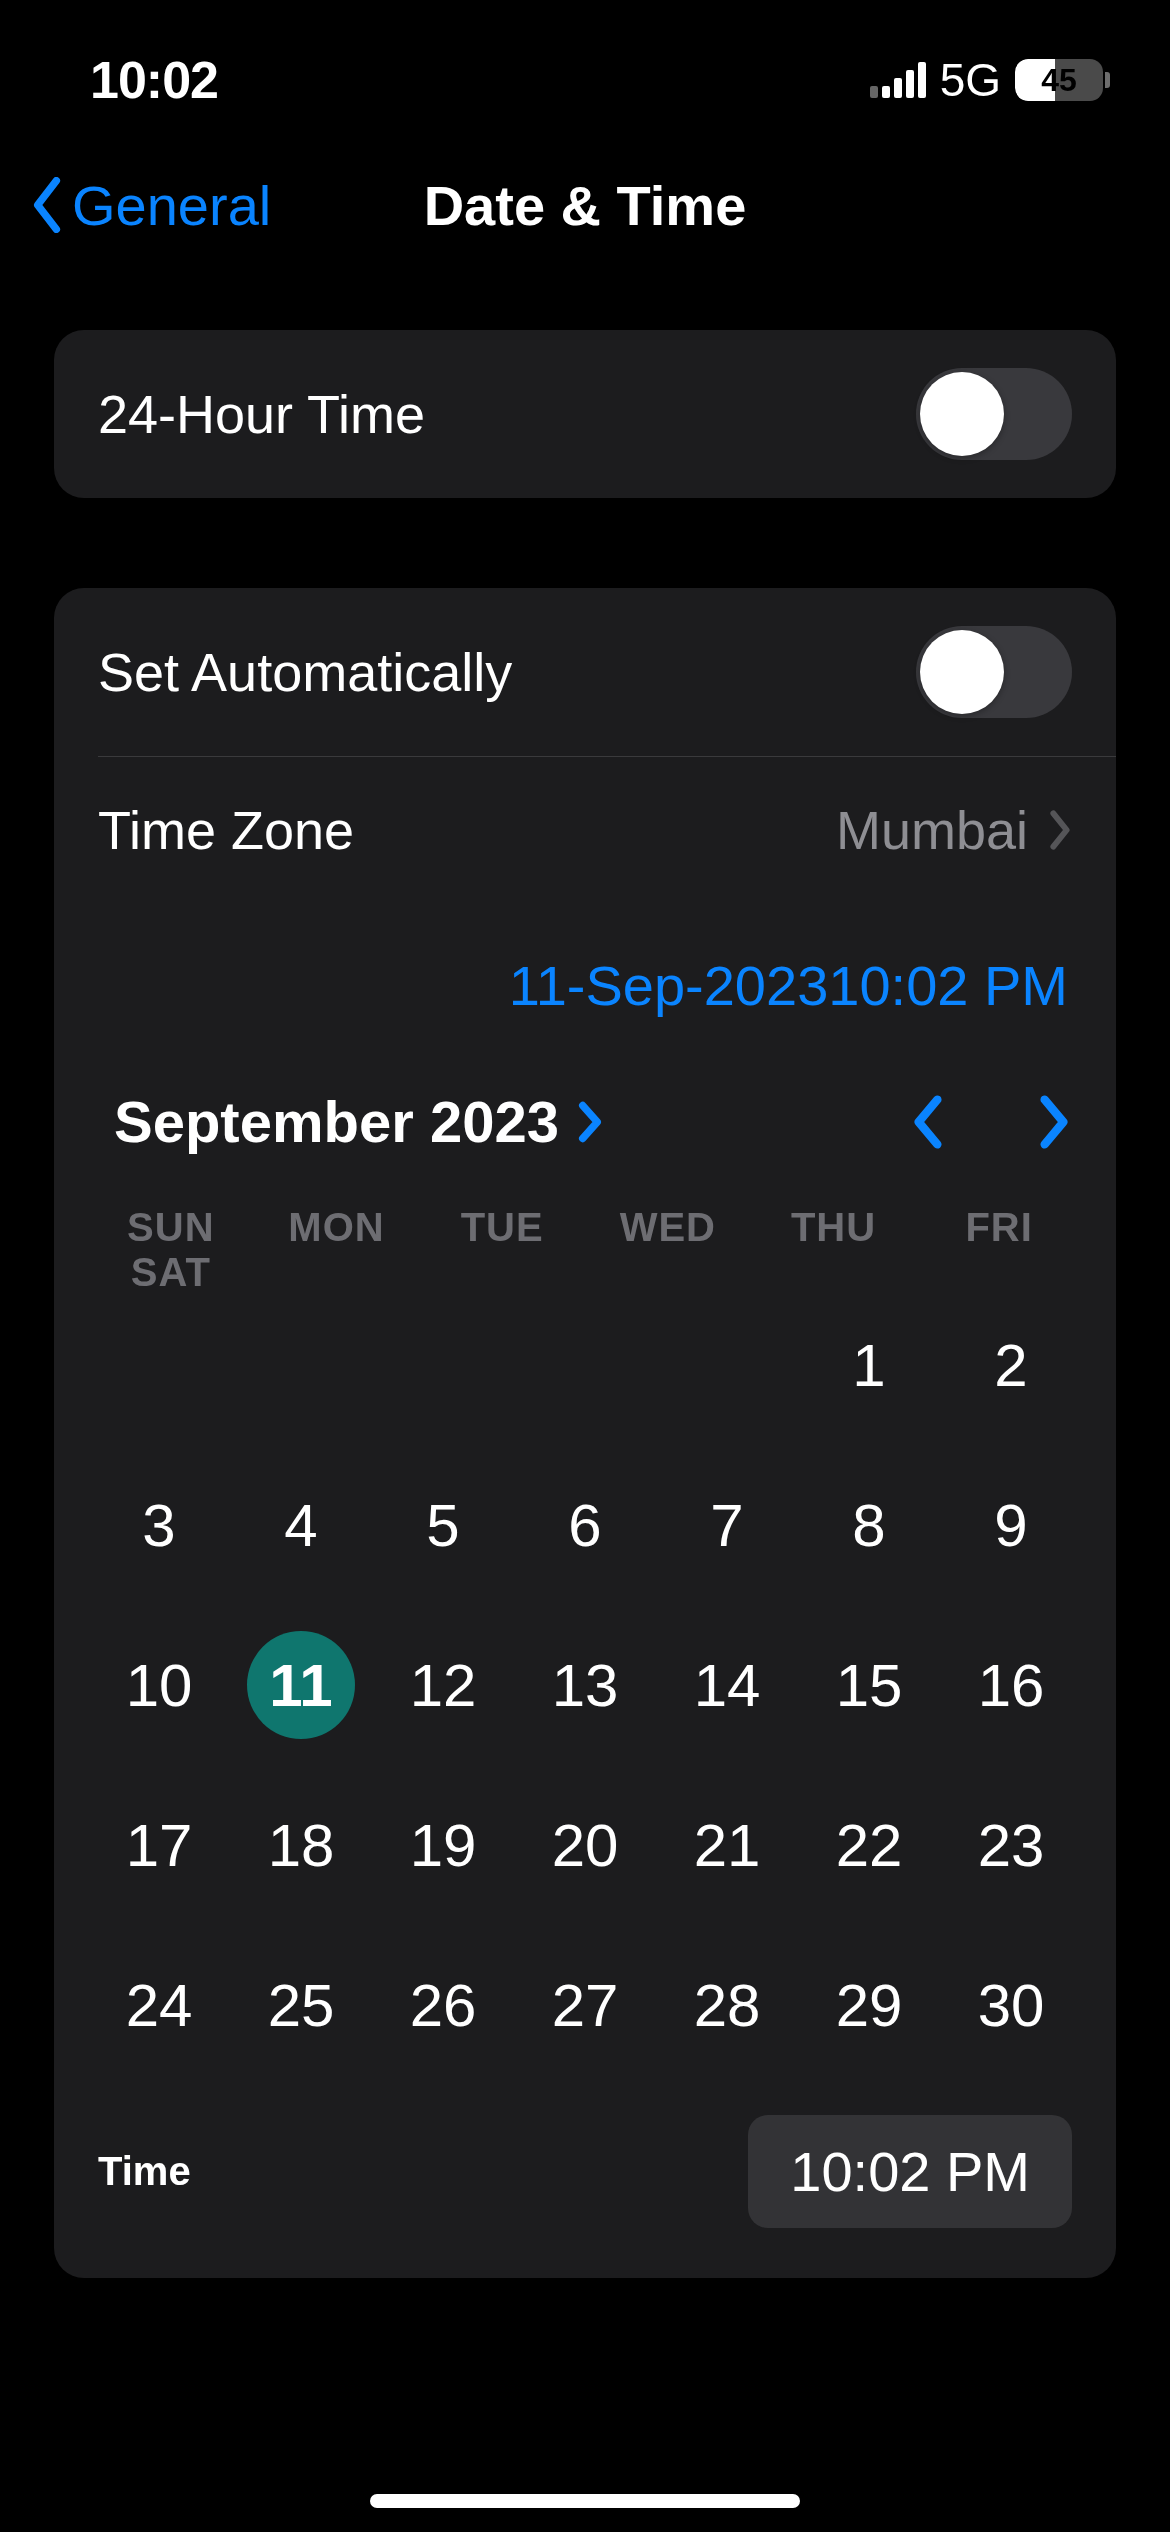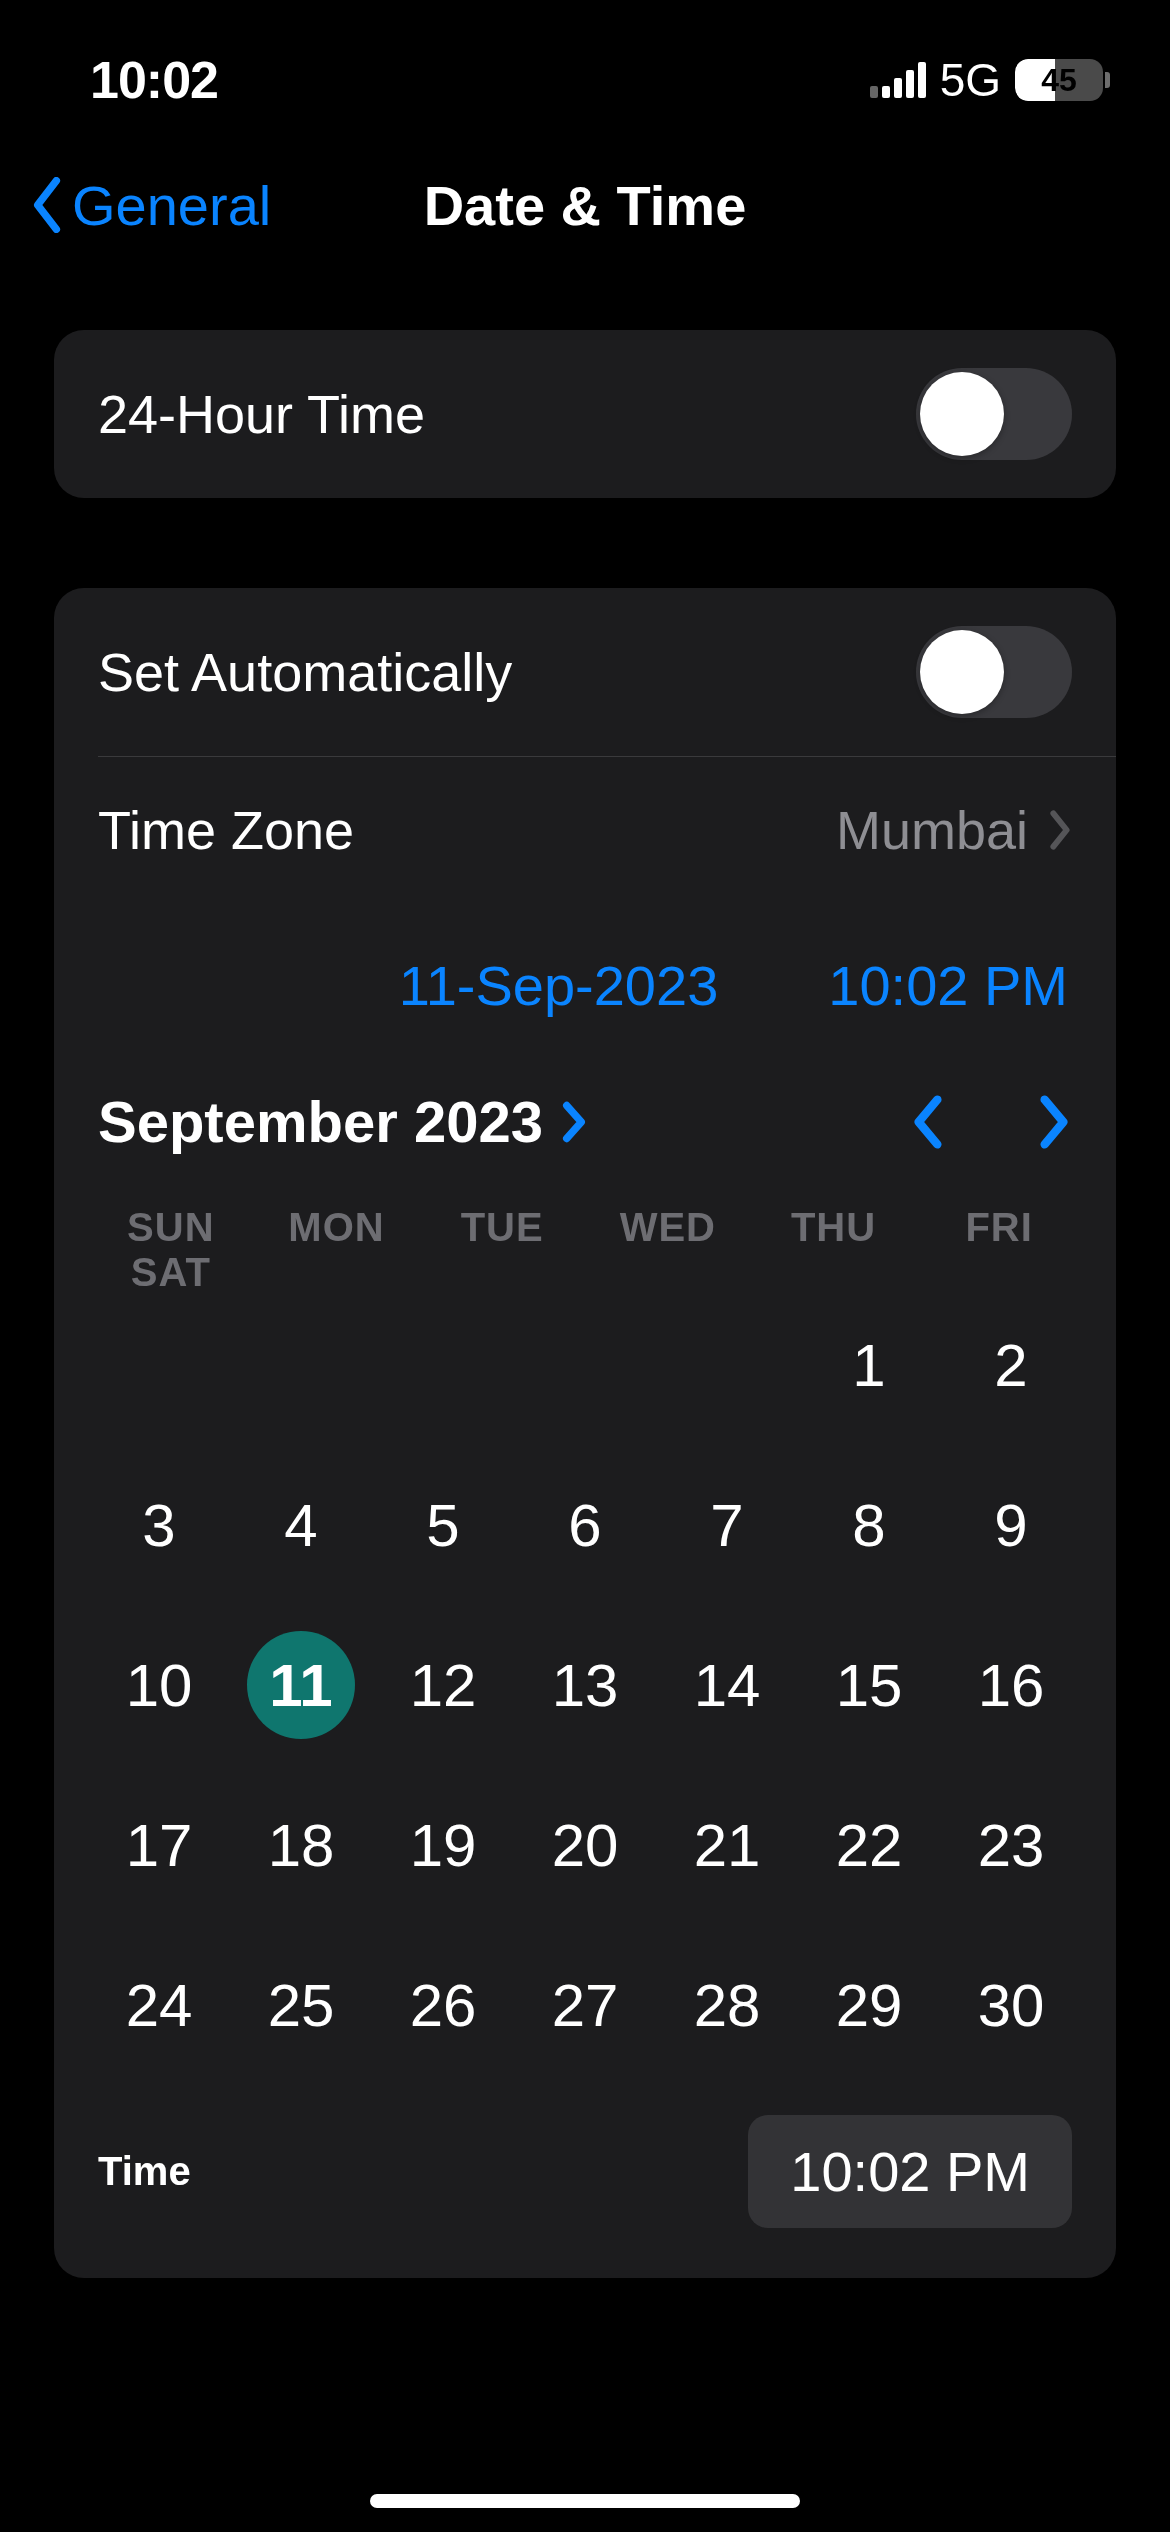--- a/index.html
+++ b/index.html
@@ -160,21 +160,20 @@
     gap: 20px;
   }
   .disclosure {
     width: 24px;
     height: 40px;
     opacity: 0.5;
   }
   .datetime-row {
     display: flex;
     justify-content: flex-end;
-    gap: 110px;
     padding: 50px 48px 40px;
     font-size: 56px;
     color: #0a84ff;
     font-weight: 400;
   }
   .month-nav {
     display: flex;
     align-items: center;
     justify-content: space-between;
     padding: 30px 44px 30px 44px;
@@ -182,20 +181,21 @@
   .month-label-wrap {
     display: flex;
     align-items: center;
     gap: 18px;
     cursor: pointer;
   }
   .month-label {
     font-size: 58px;
     font-weight: 700;
     color: #fff;
+    margin-left: 16px;
   }
   .month-chevron {
     width: 26px;
     height: 44px;
   }
   .month-arrows {
     display: flex;
     gap: 90px;
   }
   .month-arrow {

